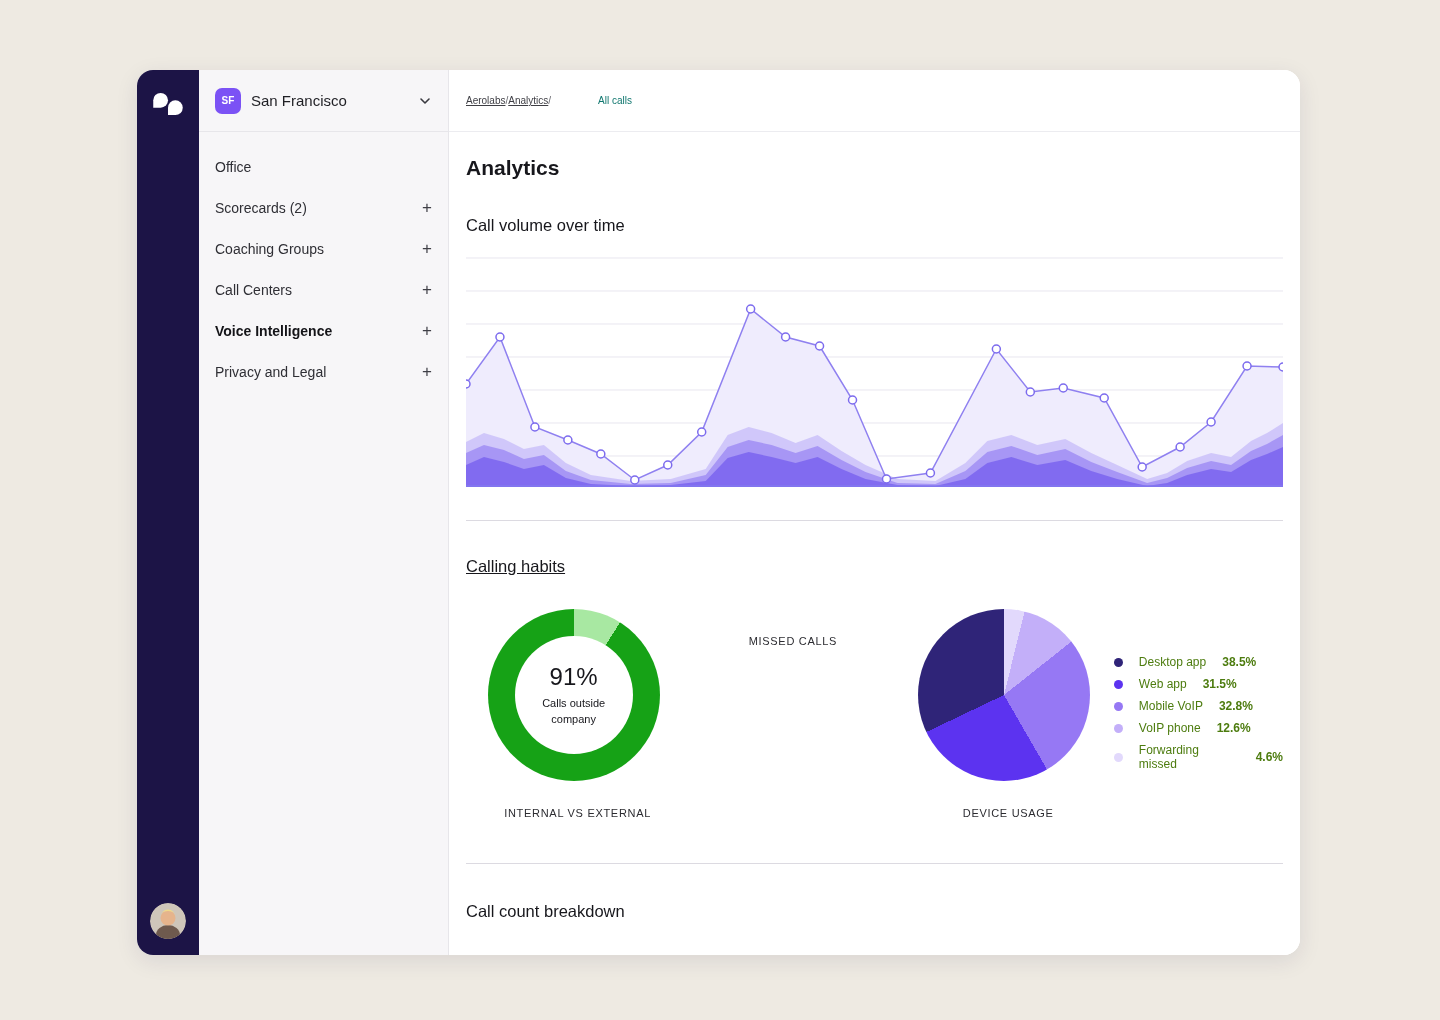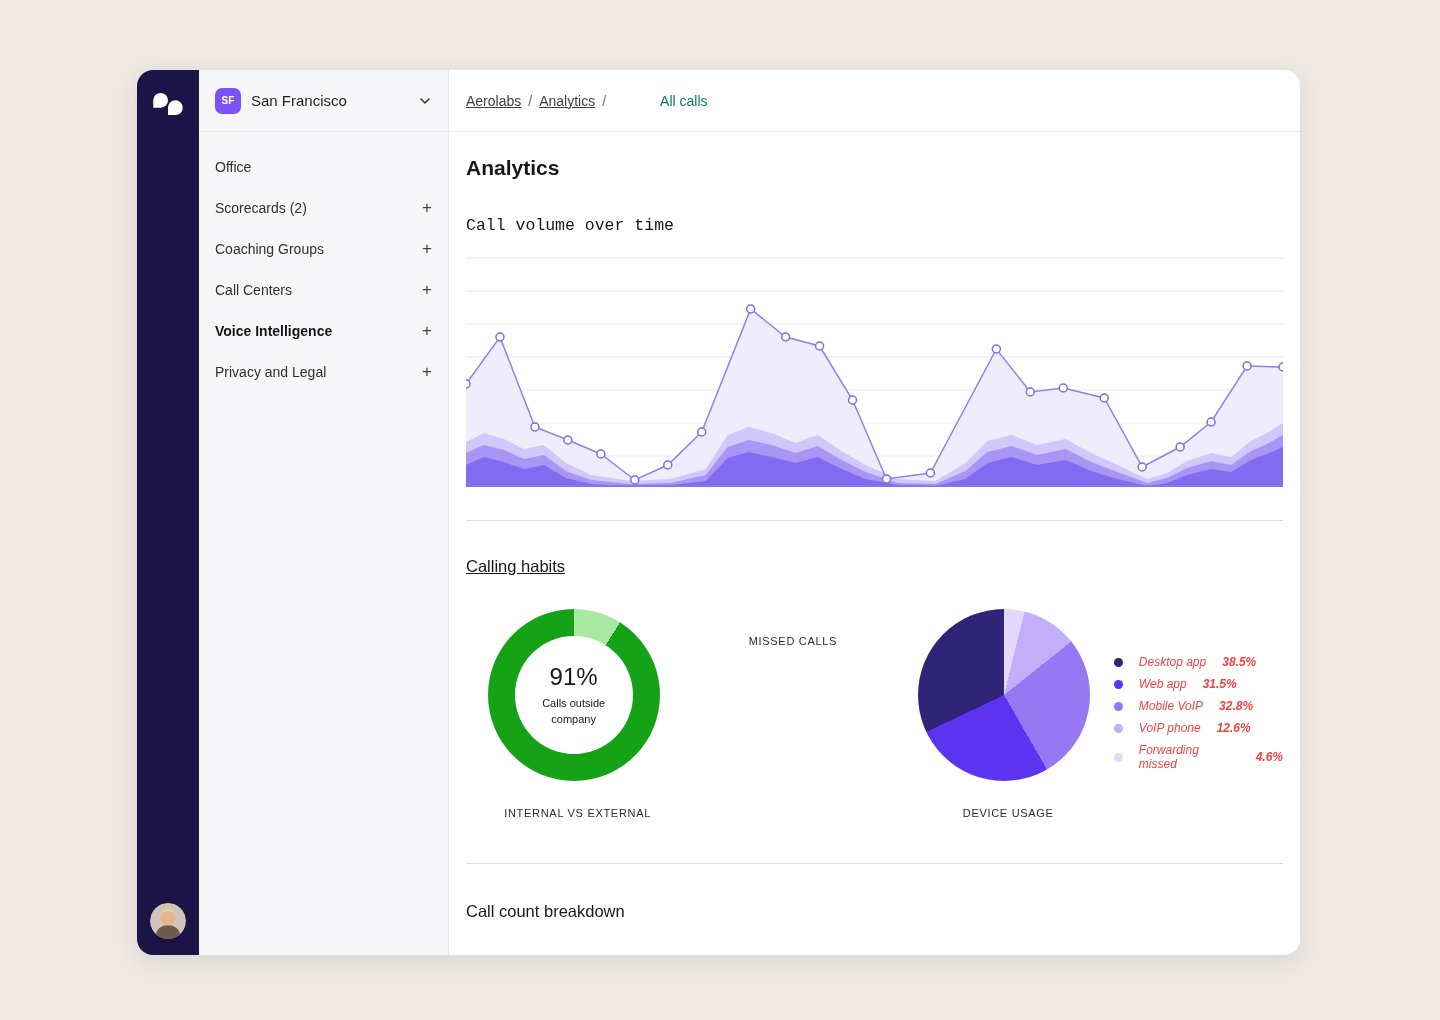--- a/index.html
+++ b/index.html
@@ -28,45 +28,45 @@
   .workspace { height:62px; min-height:62px; display:flex; align-items:center; gap:10px; padding:0 16px; border-bottom:1px solid #e7e6ea; cursor:pointer; }
   .ws-badge { width:26px; height:26px; border-radius:7px; background:#7b52f5; color:#fff; font-size:10px; font-weight:700; display:flex; align-items:center; justify-content:center; }
   .ws-name { font-size:15px; color:#1f1f24; flex:1; }
   .chevron { color:#3a3a40; display:flex; }
   nav { padding:14px 0; }
   .nav-item { height:41px; display:flex; align-items:center; justify-content:space-between; padding:0 16px; font-size:14px; color:#2f2f35; cursor:pointer; }
   .nav-item.active .nav-label { font-weight:700; color:#141418; }
   .plus { font-size:17px; color:#3f3f46; font-weight:400; line-height:1; }
   
   .main { flex:1; background:#fff; display:flex; flex-direction:column; overflow:hidden; }
-  .topbar { height:62px; min-height:62px; display:flex; align-items:center; padding:0 17px; border-bottom:1px solid #ececf0; font-size:14px; color:#3e3e44; gap:7px; }
+  .topbar { height:62px; min-height:62px; display:flex; align-items:center; padding:0 17px; border-bottom:1px solid #ececf0; font-size:10px; color:#3e3e44; }
   .crumb-link { text-decoration:underline; color:#3e3e44; cursor:pointer; }
   .crumb-sep { color:#6a6a70; }
   .crumb-current { color:#0f766e;margin-left:47px; }
   .content { padding:0 17px 20px; flex:1; overflow:hidden; }
   .page-title { font-size:21px; font-weight:700; color:#17171c; margin-top:24px; }
   .section-title { font-size:16.5px; font-weight:500; color:#17171c; }
-  .st-volume { margin-top:36px; margin-bottom:22px;font-family:Liberation Mono, monospace; }
+  .st-volume { margin-top:36px; margin-bottom:22px; }
   .st-habits { margin-top:36px;text-decoration:underline; }
   .st-count  { margin-top:38px; }
   .volume-chart { width:100%; height:230px; display:block; }
   .divider { border:none; border-top:1px solid #dcdae1; }
   .div-1 { margin-top:33px; }
   .div-2 { margin-top:44px; }
   
   .charts-row { display:flex; margin-top:33px; }
   .chart-col { width:216px; display:flex; flex-direction:column; align-items:center; }
   .donut { width:172px; height:172px; border-radius:50%; position:relative; }
   .hole { position:absolute; inset:27px; background:#fff; border-radius:50%; display:flex; flex-direction:column; align-items:center; justify-content:center; gap:5px; }
   .donut-value { font-size:24px; color:#17171c; }
   .donut-label { font-size:11px; color:#17171c; text-align:center; line-height:1.4; width:92px; }
   .pie { width:172px; height:172px; border-radius:50%; }
   .caption { margin-top:26px; font-size:11px; letter-spacing:.7px; color:#2c2c31;margin-left:8px; }
   .legend { margin-left:2px; padding-top:46px; display:flex; flex-direction:column; gap:8px; }
-  .legend-row { display:flex; align-items:center; gap:16px; font-size:12px; color:#ef4444;font-style:italic; }
+  .legend-row { display:flex; align-items:center; gap:16px; font-size:12px; color:#4d7c0f; }
   .legend-dot { width:9px; height:9px; border-radius:50%; flex-shrink:0; }
   .legend-pct { font-weight:700; }
 </style>
 </head>
 <body>
 
 <div class="window">
 
   <div class="rail">
     <div class="logo">

